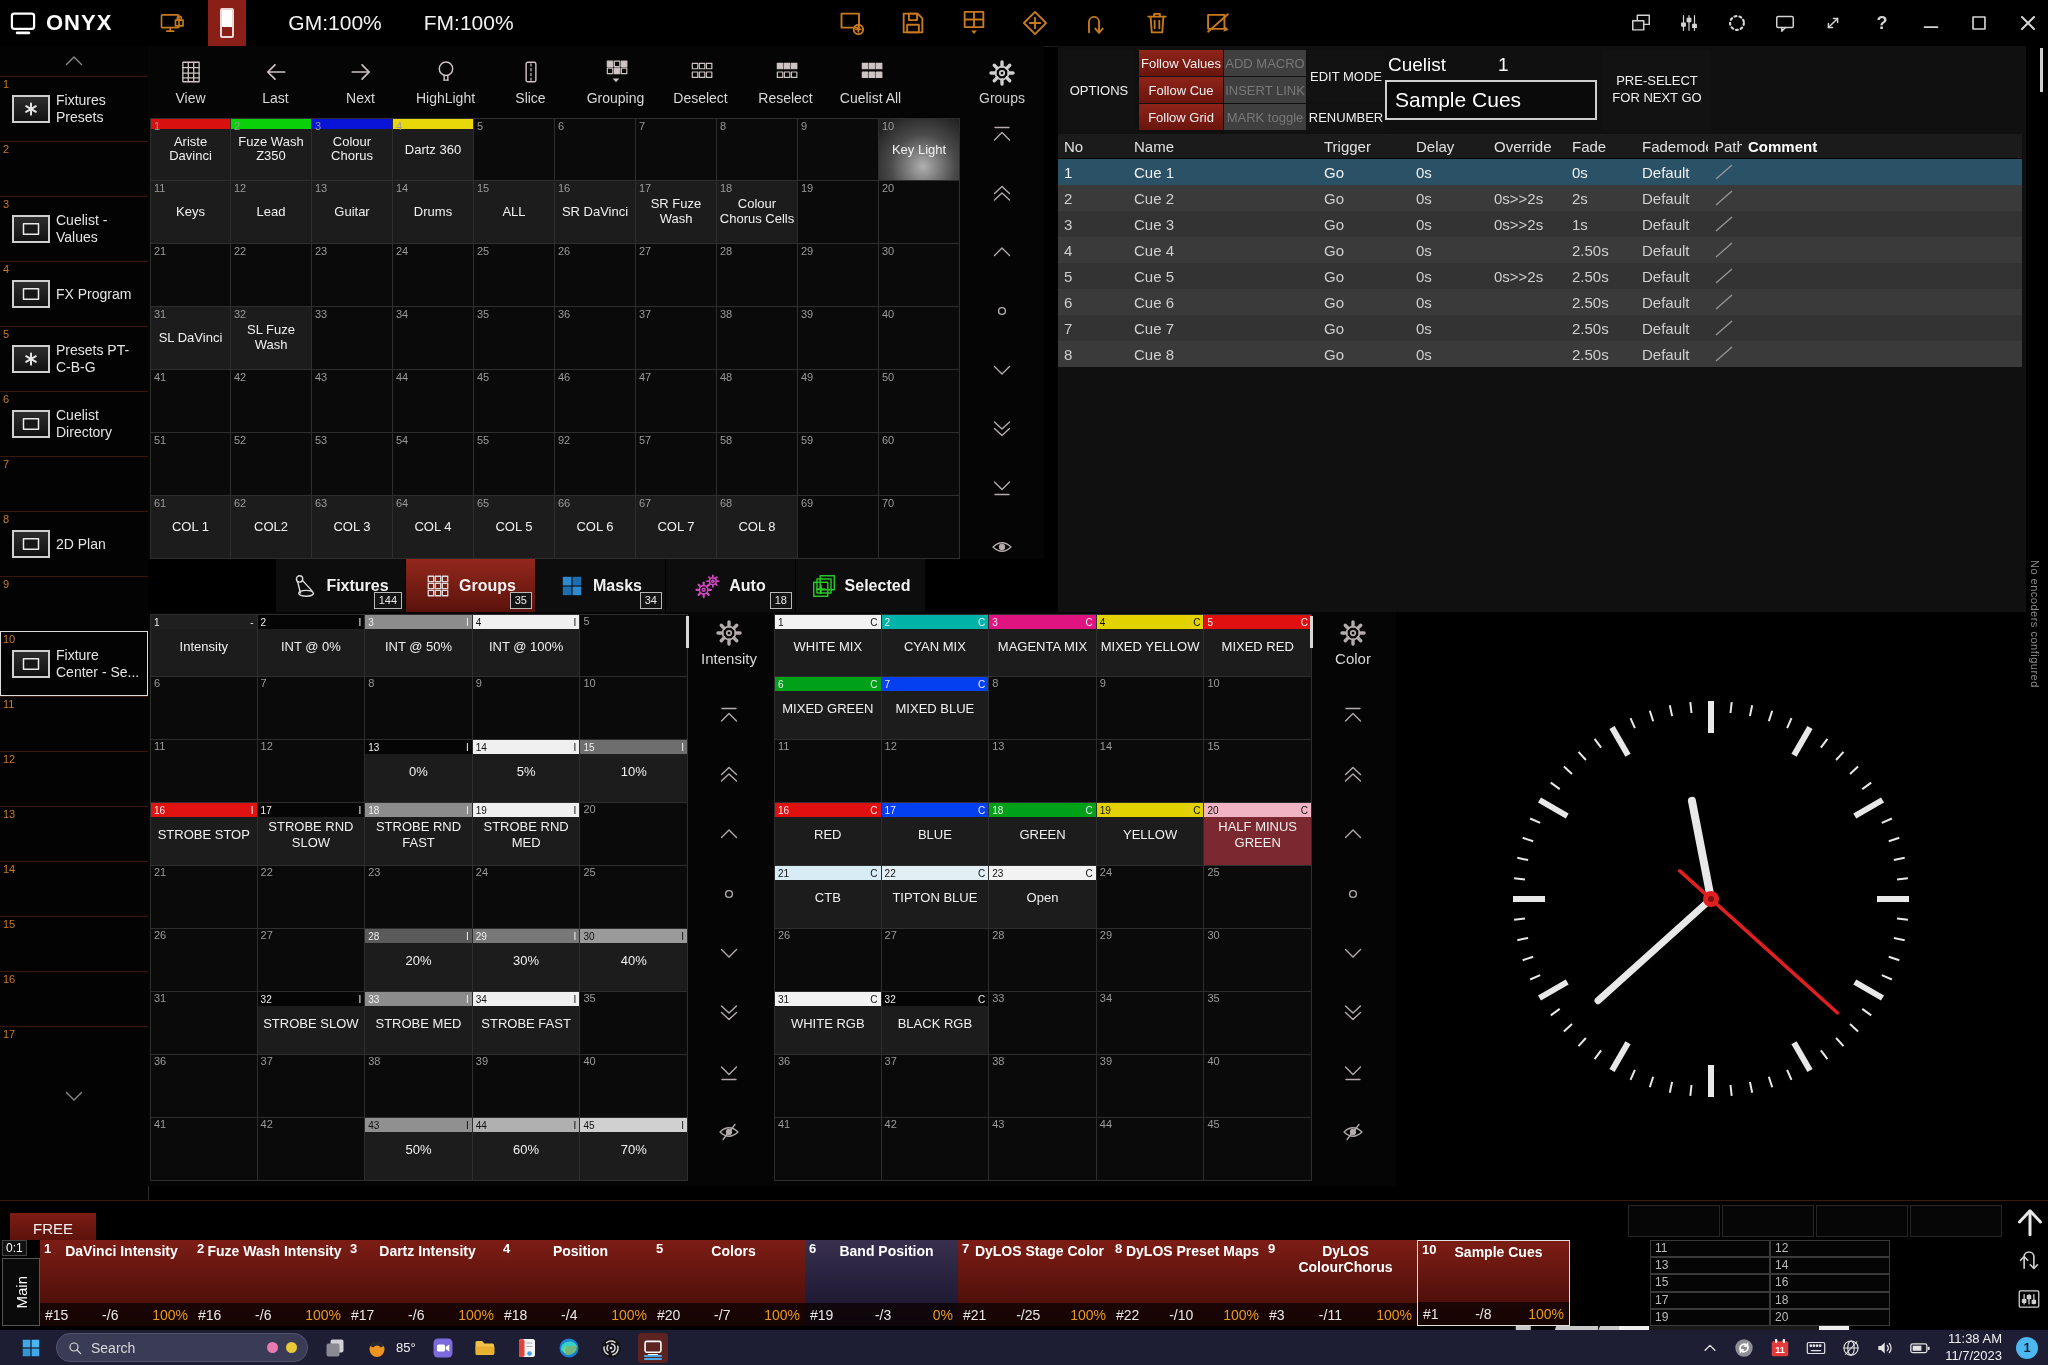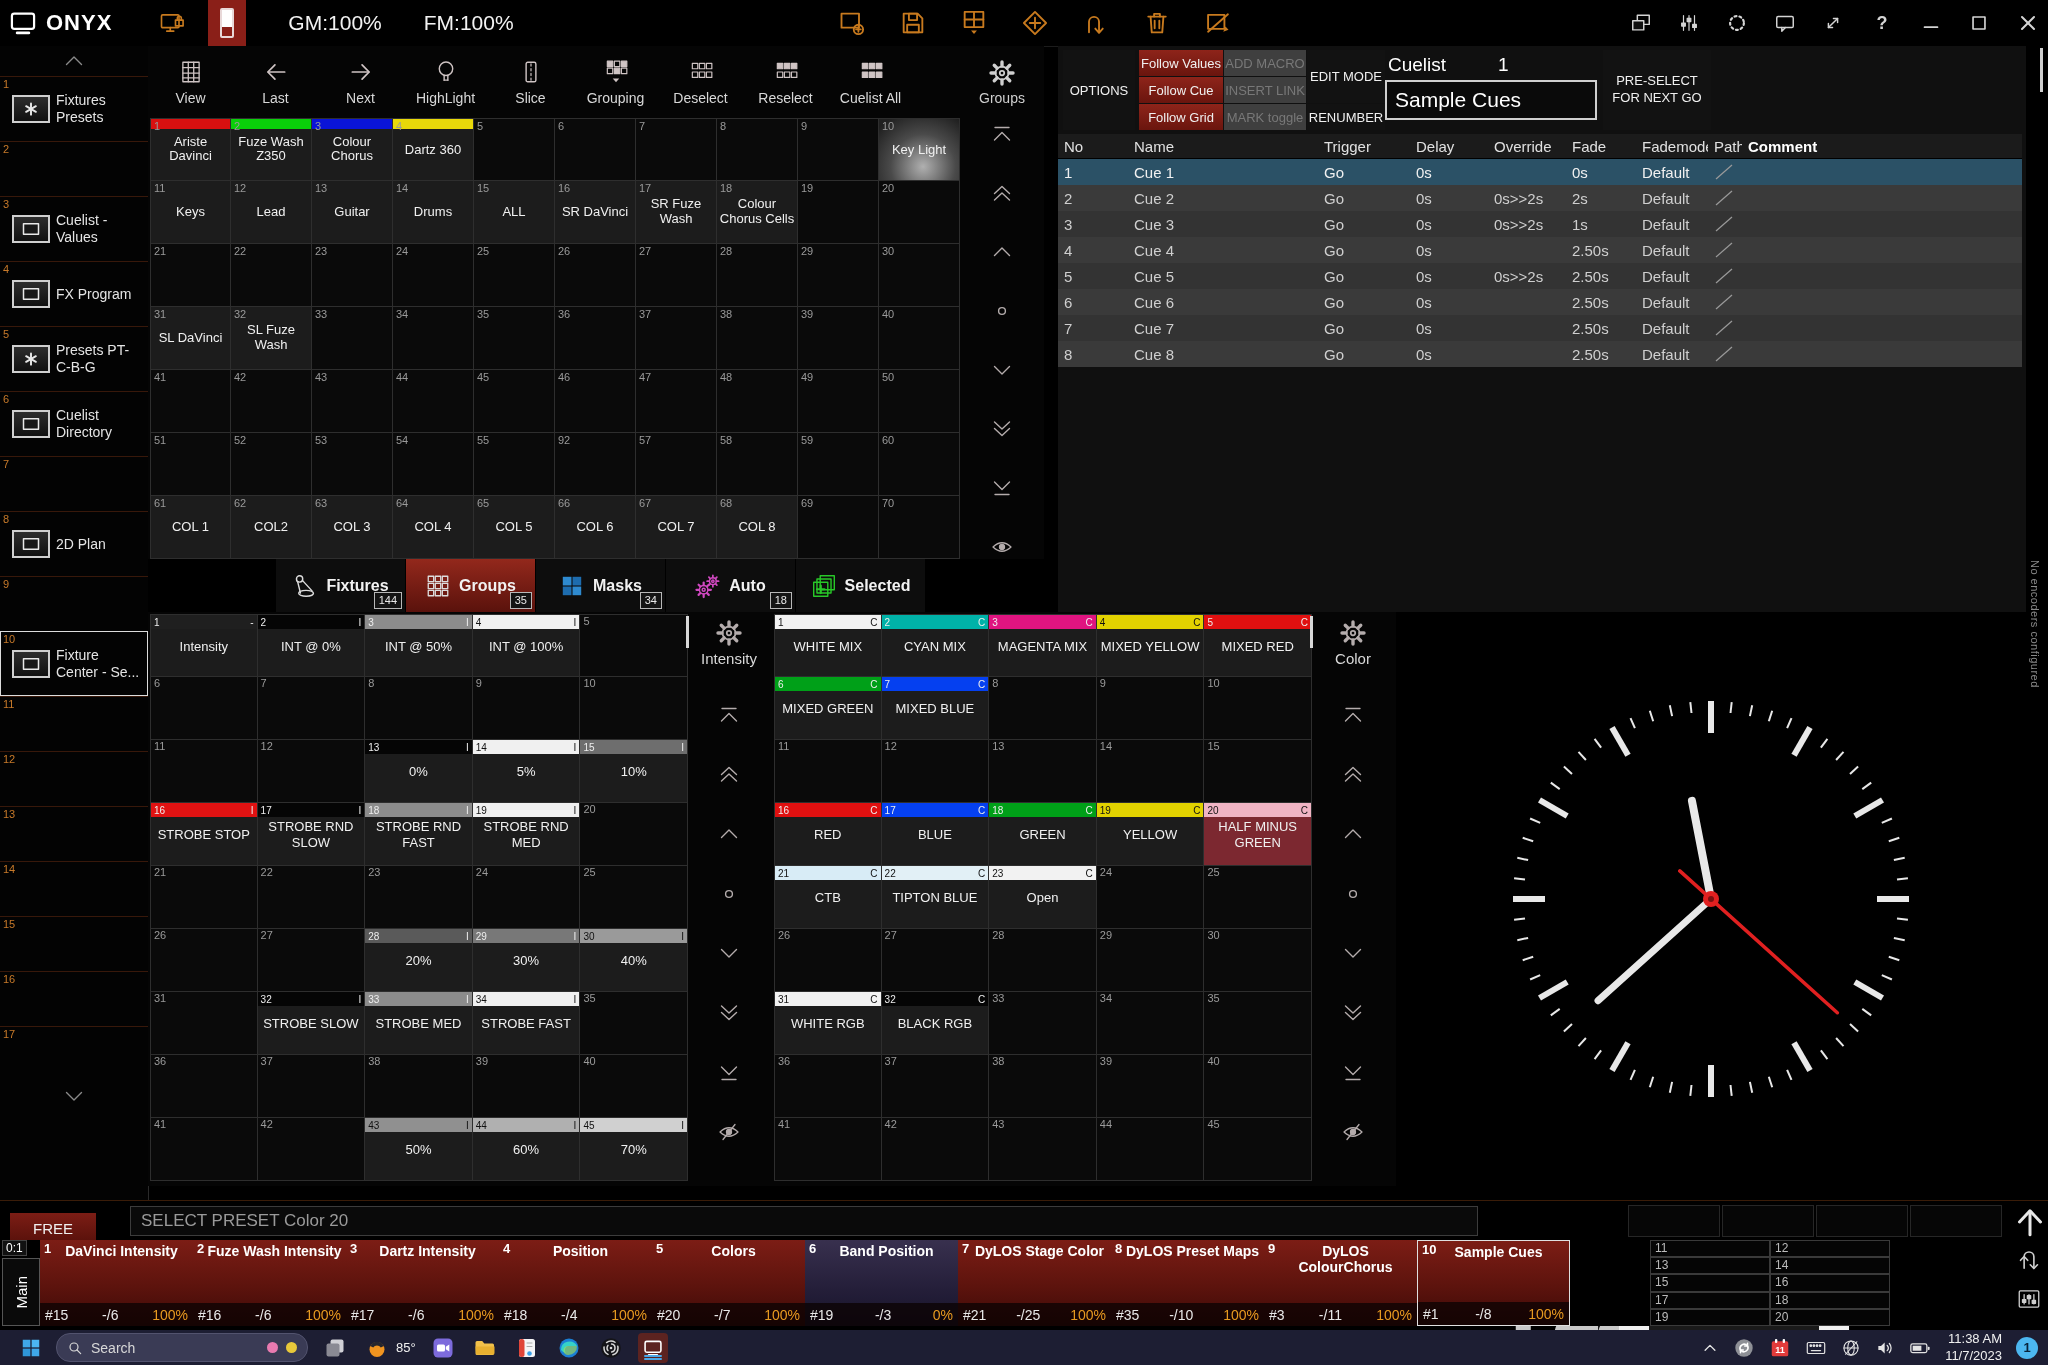--- a/index.html
+++ b/index.html
@@ -1694,21 +1694,20 @@
         <circle cx="310" cy="287" r="3" fill="#7a1010"></circle>
       </svg></div>
 
   <div id="right-strip" class="abs">
     <div class="vthumb" style="left:14px;top:2px;height:44px;background:#cfcfcf;"></div>
     <div id="no-encoders">No encoders configured</div>
   </div>
 
   <div id="command-bar" class="abs">
     <div id="free-btn">FREE</div>
-    <div id="cmd-input">SELECT PRESET Color 20</div>
     <div class="cmd-icon" style="left:1492px;"><span class="i26" data-icon="kbd-dots"><svg viewBox="0 0 24 24" fill="none" stroke="currentColor" stroke-width="1.2" stroke-linecap="round" stroke-linejoin="round">
             <rect x="2.5" y="6" width="19" height="12" rx="1.5"></rect>
             <circle cx="6.5" cy="10" r="0.9" fill="currentColor"></circle>
             <circle cx="10" cy="10" r="0.9" fill="currentColor"></circle>
             <circle cx="13.5" cy="10" r="0.9" fill="currentColor"></circle>
             <circle cx="17" cy="10" r="0.9" fill="currentColor"></circle>
             <line x1="7" y1="14.5" x2="17" y2="14.5"></line>
           </svg></span></div>
     <div class="cmd-icon" style="left:1540px;"><span class="i24" data-icon="mini-grid"><svg viewBox="0 0 24 24" fill="none" stroke="currentColor" stroke-width="1.3" stroke-linecap="round" stroke-linejoin="round">
             <rect x="4" y="4" width="7" height="7"></rect>
@@ -1795,21 +1794,21 @@
           <div class="sinfo">
             <span>#21</span>
             <span>-/25</span>
             <span class="slevel">100%</span>
           </div>
         </div>
         <div class="strip red " style="left:1111px;">
           <span class="snum">8</span>
           <div class="stitle">DyLOS Preset Maps</div>
           <div class="sinfo">
-            <span>#35</span>
+            <span>#22</span>
             <span>-/10</span>
             <span class="slevel">100%</span>
           </div>
         </div>
         <div class="strip red " style="left:1264px;">
           <span class="snum">9</span>
           <div class="stitle">DyLOS ColourChorus</div>
           <div class="sinfo">
             <span>#3</span>
             <span>-/11</span>

